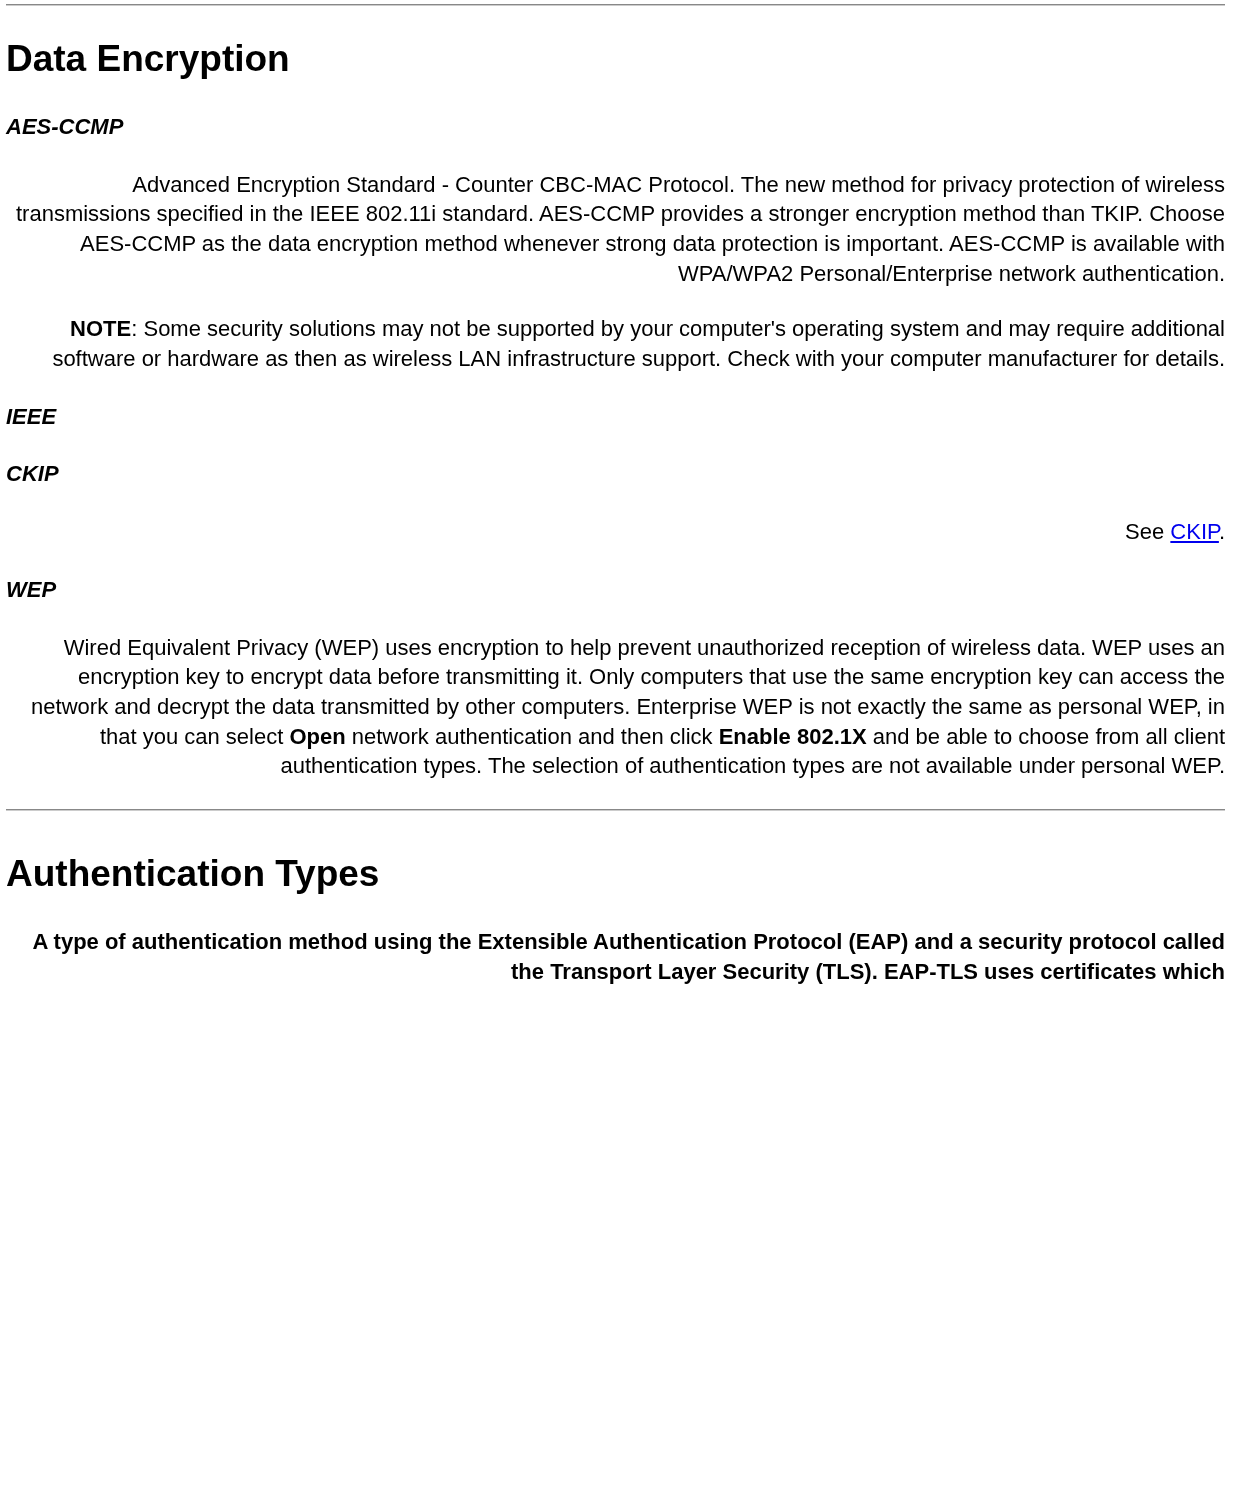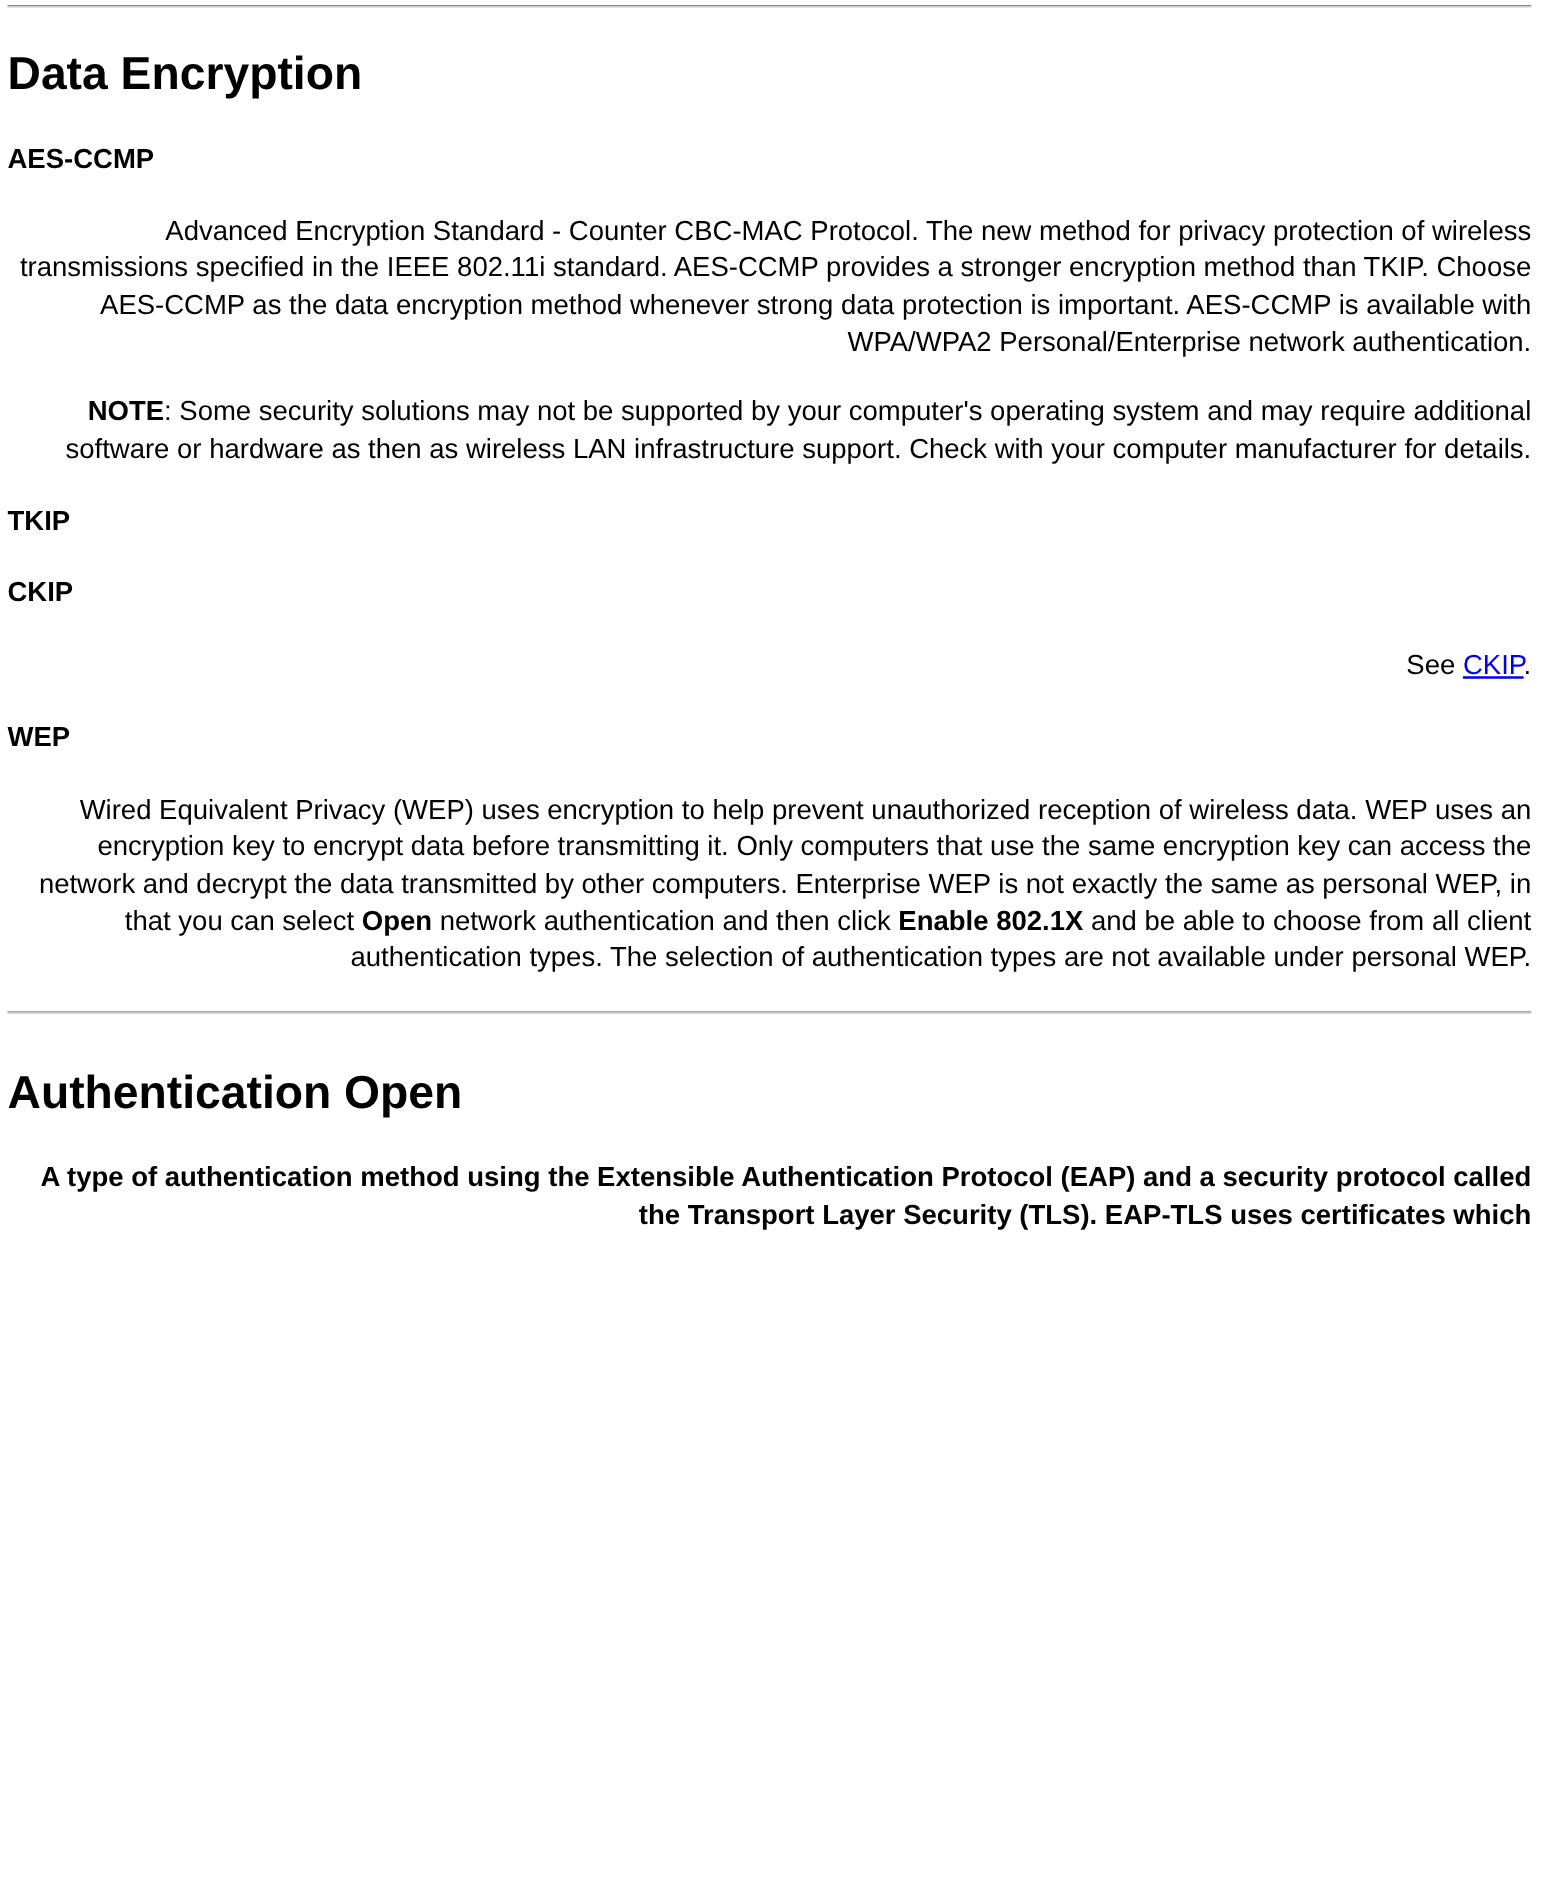--- a/index.html
+++ b/index.html
@@ -23,20 +23,21 @@
     }
     h2 {
       font-size: 37px;
       font-weight: bold;
       margin: 0 0 28px 0;
     }
     h3 {
       font-size: 22px;
       font-weight: bold;
       margin: 28px 0 28px 0;
+      font-style: italic;
     }
     p {
       margin: 0 0 26px 0;
       text-align: right;
     }
     a {
       color: #0000EE;
       text-decoration: underline;
     }
     .bold {
@@ -54,26 +55,26 @@
 <div class="content">
   <hr>
 
   <h2>Data Encryption</h2>
 
   <h3>AES-CCMP</h3>
   <p>Advanced Encryption Standard - Counter CBC-MAC Protocol. The new method for privacy protection of wireless transmissions specified in the IEEE 802.11i standard. AES-CCMP provides a stronger encryption method than TKIP. Choose AES-CCMP as the data encryption method whenever strong data protection is important. AES-CCMP is available with WPA/WPA2 Personal/Enterprise network authentication.</p>
 
   <p><span class="bold">NOTE</span><span>: Some security solutions may not be supported by your computer's operating system and may require additional software or hardware as then as wireless LAN infrastructure support. Check with your computer manufacturer for details.</span></p>
 
-  <h3>TKIP</h3>
+  <h3>IEEE</h3>
 
   <h3>CKIP</h3>
   <p><span>See </span><a href="#">CKIP</a><span>.</span></p>
 
   <h3>WEP</h3>
   <p><span>Wired Equivalent Privacy (WEP) uses encryption to help prevent unauthorized reception of wireless data. WEP uses an </span><span class="italic">encryption key</span><span> to encrypt data before transmitting it. Only computers that use the same encryption key can access the network and decrypt the data transmitted by other computers. Enterprise WEP is not exactly the same as personal WEP, in that you can select </span><span class="bold">Open</span><span> network authentication and then click </span><span class="bold">Enable 802.1X</span><span> and be able to choose from all client authentication types. The selection of authentication types are not available under personal WEP.</span></p>
 
   <hr class="section-divider">
 
-  <h2>Authentication Open</h2>
+  <h2>Authentication Types</h2>
 
   <p style="margin-bottom:0;font-weight:bold;">A type of authentication method using the Extensible Authentication Protocol (EAP) and a security protocol called the Transport Layer Security (TLS). EAP-TLS uses certificates which</p>
 </div>
 
 </body></html>

